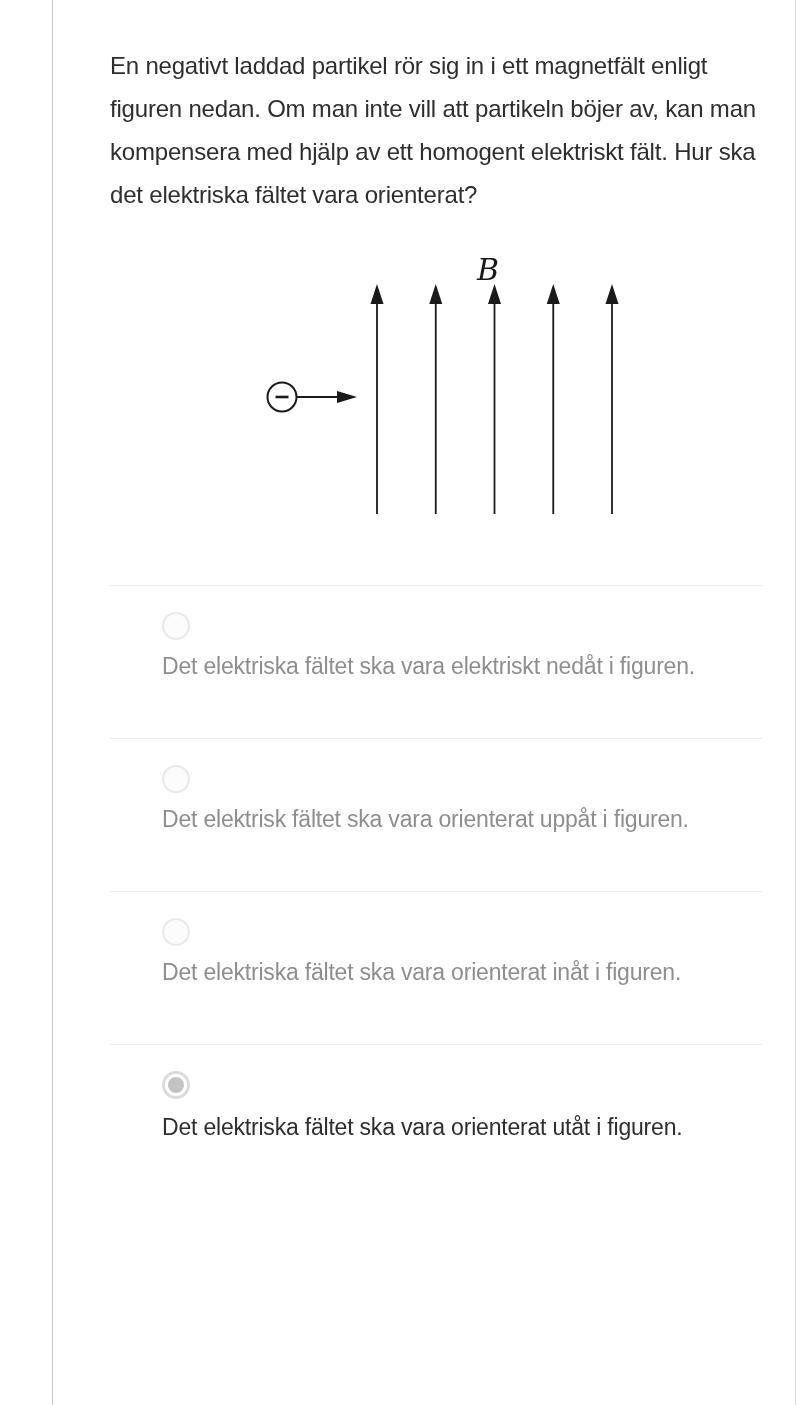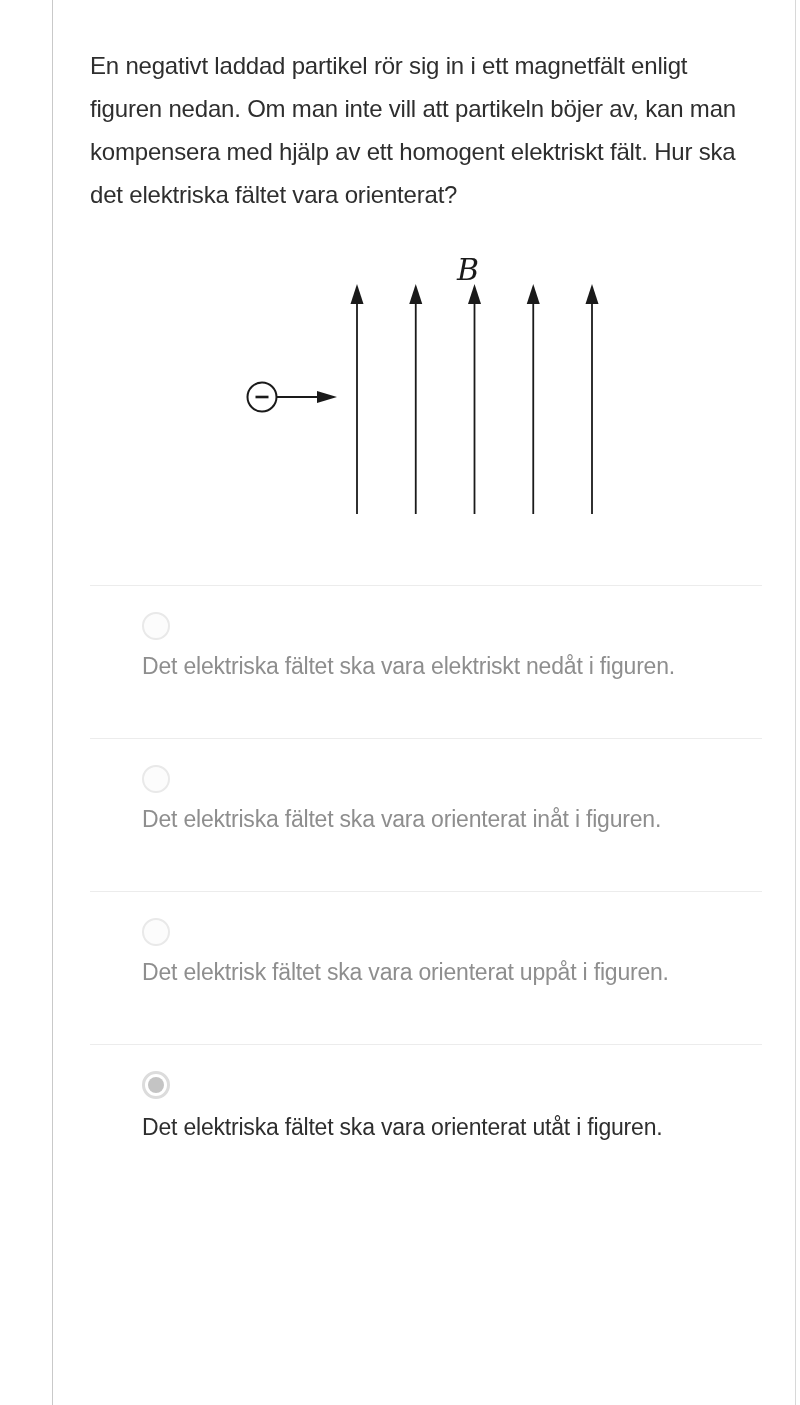--- a/index.html
+++ b/index.html
@@ -10,20 +10,21 @@
   }
   body { height: 1405px; overflow: hidden; }
 
   .card {
     margin-left: 52px;
     width: 744px;
     height: 1405px;
     background: #ffffff;
     border-left: 1px solid #c9c9c9;
     border-right: 1px solid #d8d8d8;
+    padding-left: 20px;
   }
   .content {
     padding: 0 33px 0 37px; 
   }
 
   .question-text {
     padding-top: 44px;
     font-size: 24px;
     line-height: 43px;
     color: #2e2e2e;
@@ -116,25 +117,25 @@
       </svg>
     </div>
 
     <ul class="options">
       <li class="option">
         <div class="radio"></div>
         <div class="option-label">Det elektriska fältet ska vara elektriskt nedåt i figuren.</div>
       </li>
       <li class="option">
         <div class="radio"></div>
-        <div class="option-label">Det elektriska fältet ska vara orienterat inåt i figuren.</div>
+        <div class="option-label">Det elektrisk fältet ska vara orienterat uppåt i figuren.</div>
       </li>
       <li class="option">
         <div class="radio"></div>
-        <div class="option-label">Det elektrisk fältet ska vara orienterat uppåt i figuren.</div>
+        <div class="option-label">Det elektriska fältet ska vara orienterat inåt i figuren.</div>
       </li>
       <li class="option selected">
         <div class="radio"></div>
         <div class="option-label">Det elektriska fältet ska vara orienterat utåt i figuren.</div>
       </li>
     </ul>
 
   </div>
 </div>
 

